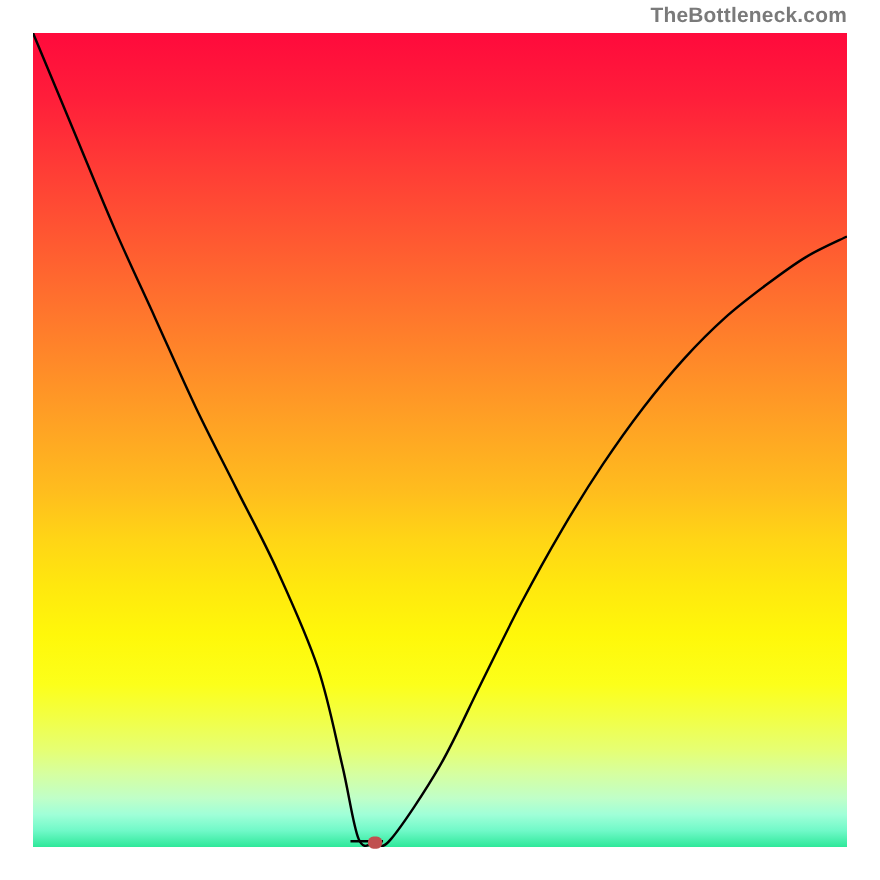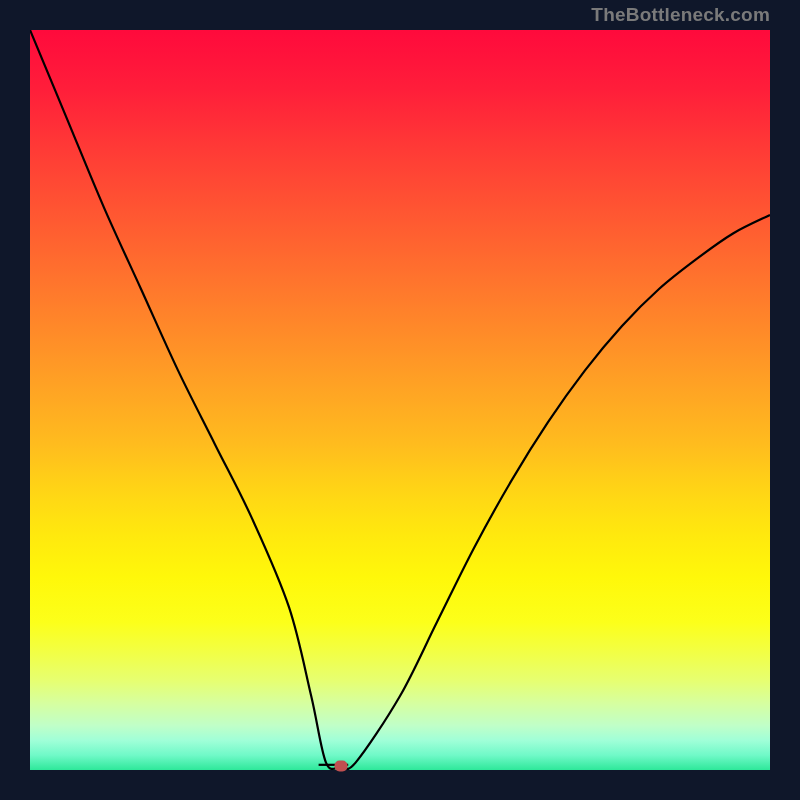--- a/index.html
+++ b/index.html
@@ -8,21 +8,21 @@
     width: 800px;
     height: 800px;
     background: #000;
     overflow: hidden;
     font-family: Arial, Helvetica, sans-serif;
   }
   .frame {
     position: relative;
     width: 800px;
     height: 800px;
-    background: #0f172a;
+    background: #ffffff;
   }
   .plot-area {
     position: absolute;
     left: 30px;
     top: 30px;
     width: 740px;
     height: 740px;
     background: linear-gradient(to bottom,
       #ff0a3c 0%,
       #ff1e3a 8%,

